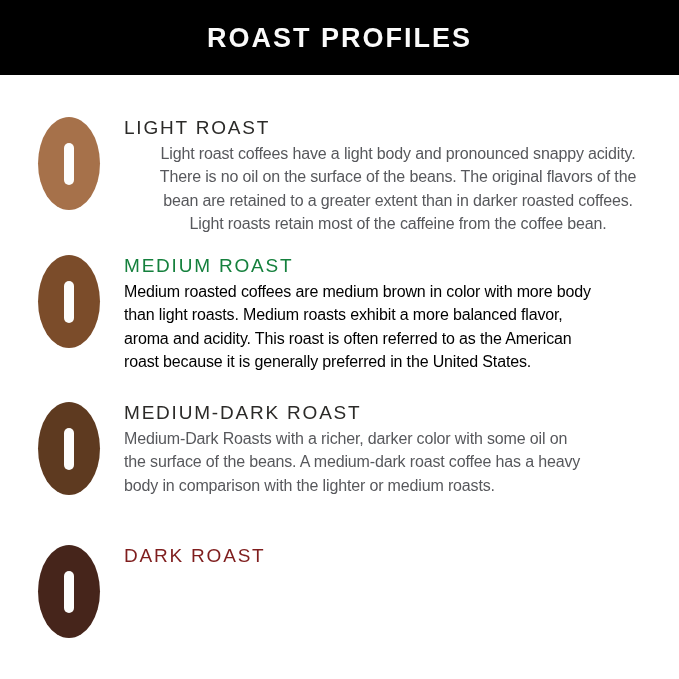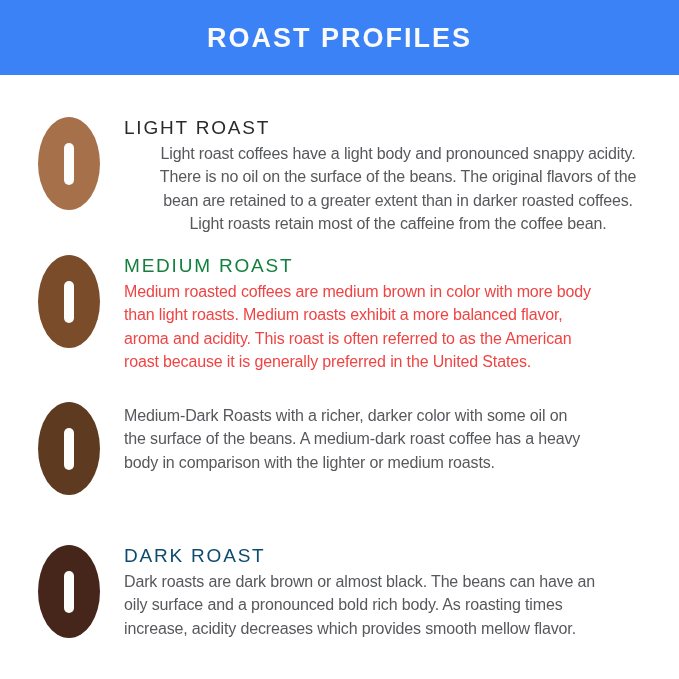--- a/index.html
+++ b/index.html
@@ -74,21 +74,21 @@
     line-height: 23.4px;
     letter-spacing: -0.15px;
     white-space: pre-line;
   }
 </style>
 </head>
 <body>
 
 <div class="canvas">
 
-  <header class="header" style="background-color: #3b82f6;">
+  <header class="header" style="background-color: #000000;">
     <h1 class="page-title" style="color: rgb(250, 250, 250);">ROAST PROFILES</h1>
   </header>
 
   <section class="section section-light">
     <div class="bean" style="background-color: rgb(166, 113, 74);">
       <span class="slit" style="background-color: rgb(253, 253, 252);"></span>
     </div>
     <div class="section-text">
       <h2 class="section-heading" style="color: rgb(43, 42, 40);">LIGHT ROAST</h2>
       <p class="section-body" style="color: rgb(87, 88, 92); text-align: center;">Light roast coffees have a light body and pronounced snappy acidity.
@@ -97,43 +97,41 @@
 Light roasts retain most of the caffeine from the coffee bean.</p>
     </div>
   </section>
 
   <section class="section section-medium">
     <div class="bean" style="background-color: rgb(123, 76, 42);">
       <span class="slit" style="background-color: rgb(253, 253, 252);"></span>
     </div>
     <div class="section-text">
       <h2 class="section-heading" style="color: #15803d;">MEDIUM ROAST</h2>
-      <p class="section-body" style="color: #ef4444;">Medium roasted coffees are medium brown in color with more body
+      <p class="section-body" style="color: #000000;">Medium roasted coffees are medium brown in color with more body
 than light roasts. Medium roasts exhibit a more balanced flavor,
 aroma and acidity.  This roast is often referred to as the American
 roast because it is generally preferred in the United States.</p>
     </div>
   </section>
 
   <section class="section section-medium-dark">
     <div class="bean" style="background-color: rgb(94, 58, 32);">
       <span class="slit" style="background-color: rgb(253, 253, 252);"></span>
     </div>
     <div class="section-text">
+      <h2 class="section-heading" style="color: rgb(43, 42, 40);">MEDIUM-DARK ROAST</h2>
       <p class="section-body" style="color: rgb(87, 88, 92);">Medium-Dark Roasts with a richer, darker color with some oil on
 the surface of the beans. A medium-dark roast coffee has a heavy
 body in comparison with the lighter or medium roasts.</p>
     </div>
   </section>
 
   <section class="section section-dark">
     <div class="bean" style="background-color: rgb(70, 37, 27);">
       <span class="slit" style="background-color: rgb(253, 253, 252);"></span>
     </div>
     <div class="section-text">
-      <h2 class="section-heading" style="color: #0c4a6e;">DARK ROAST</h2>
-      <p class="section-body" style="color: rgb(87, 88, 92);">Dark roasts are dark brown or almost black. The beans can have an
-oily surface and a pronounced bold rich body. As roasting times
-increase, acidity decreases which provides smooth mellow flavor.</p>
+      <h2 class="section-heading" style="color: #7f1d1d;">DARK ROAST</h2>
     </div>
   </section>
 
 </div>
 
 </body></html>

